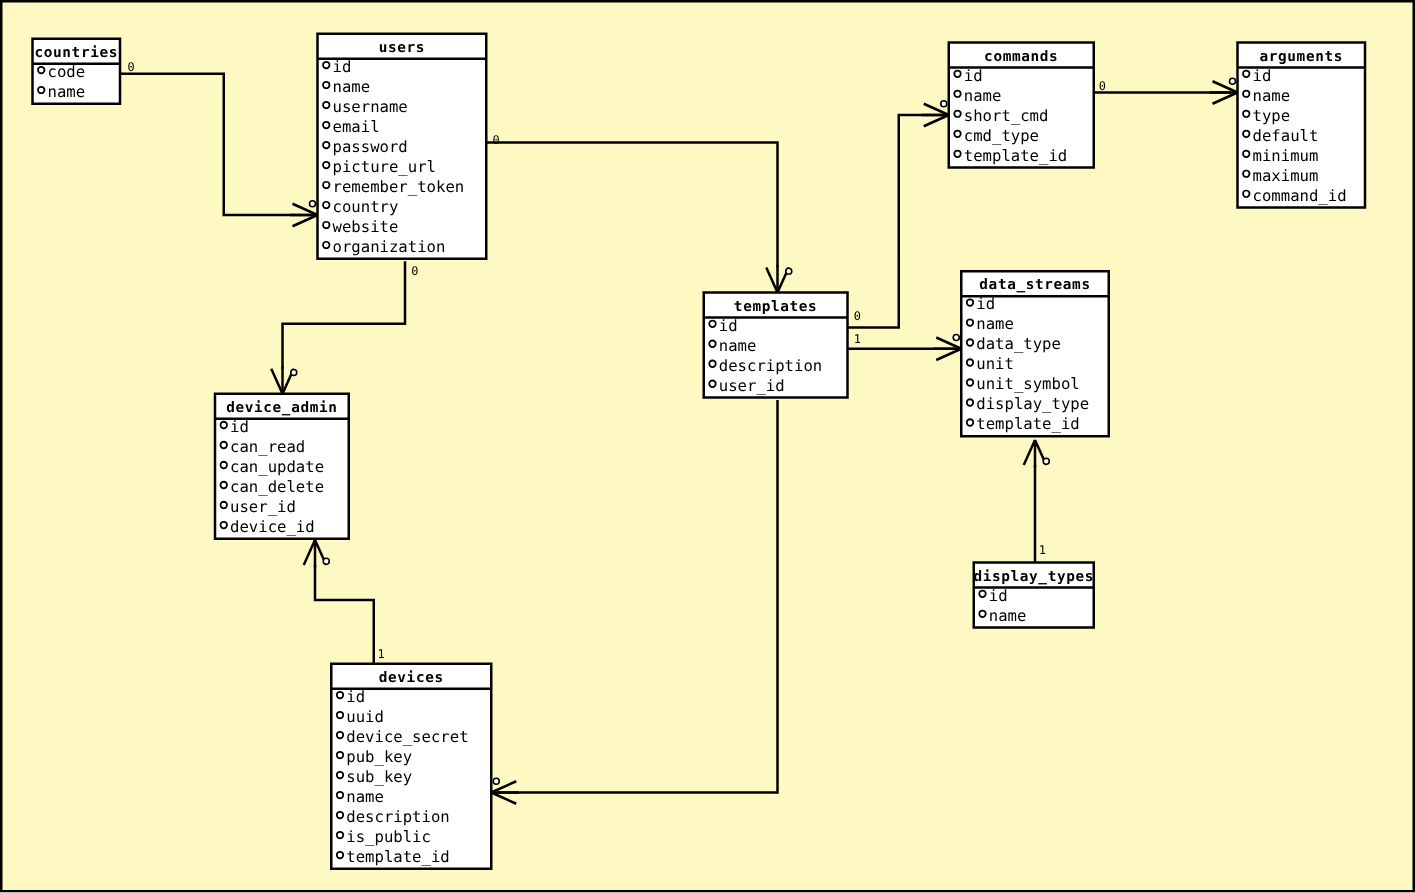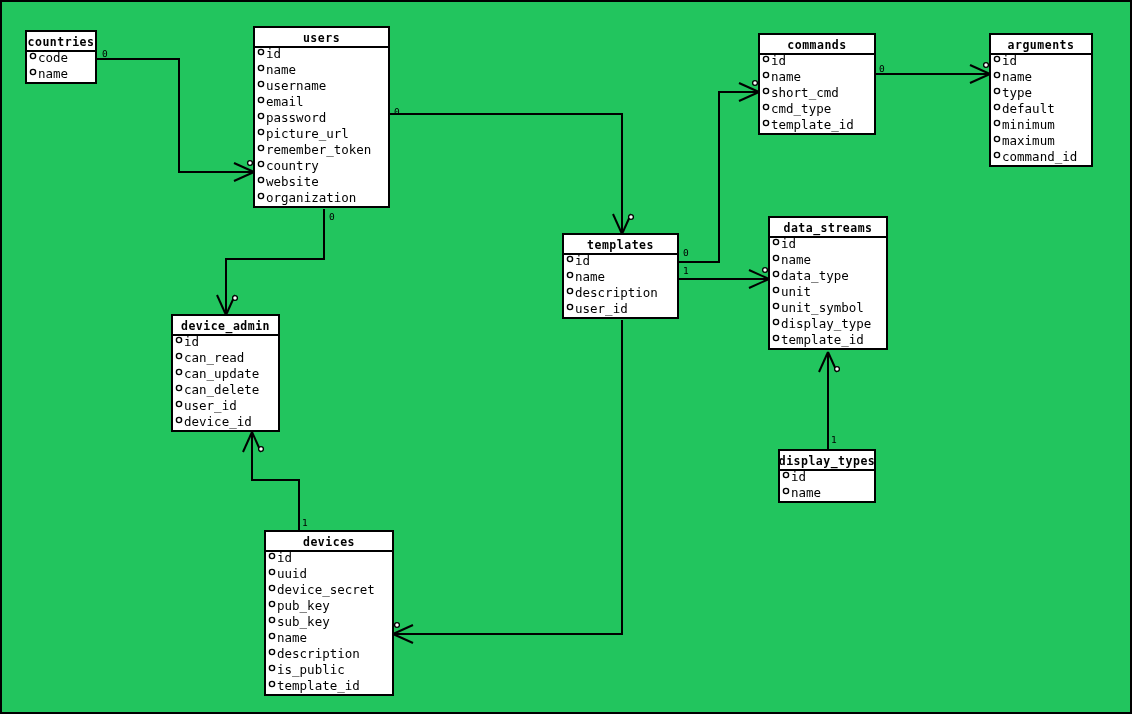--- a/index.html
+++ b/index.html
@@ -7,21 +7,21 @@
     padding: 0;
     background: #ffffff;
   }
   body {
     font-family: "DejaVu Sans Mono", monospace;
   }
   #canvas {
     position: relative;
     width: 1132px;
     height: 714px;
-    background: #22c55e;
+    background: #fef9c3;
     box-sizing: border-box;
     border: 2px solid #000000;
     overflow: hidden;
     text-align: right;
   }
   svg#diagram {
     position: absolute;
     left: 0;
     top: 0;
     width: 1132px;

